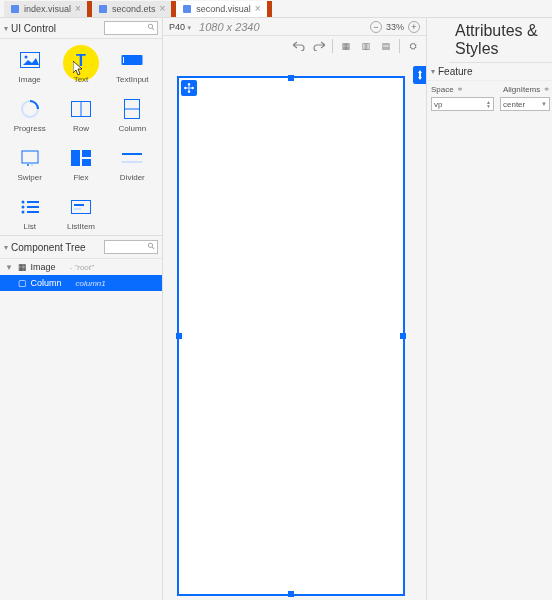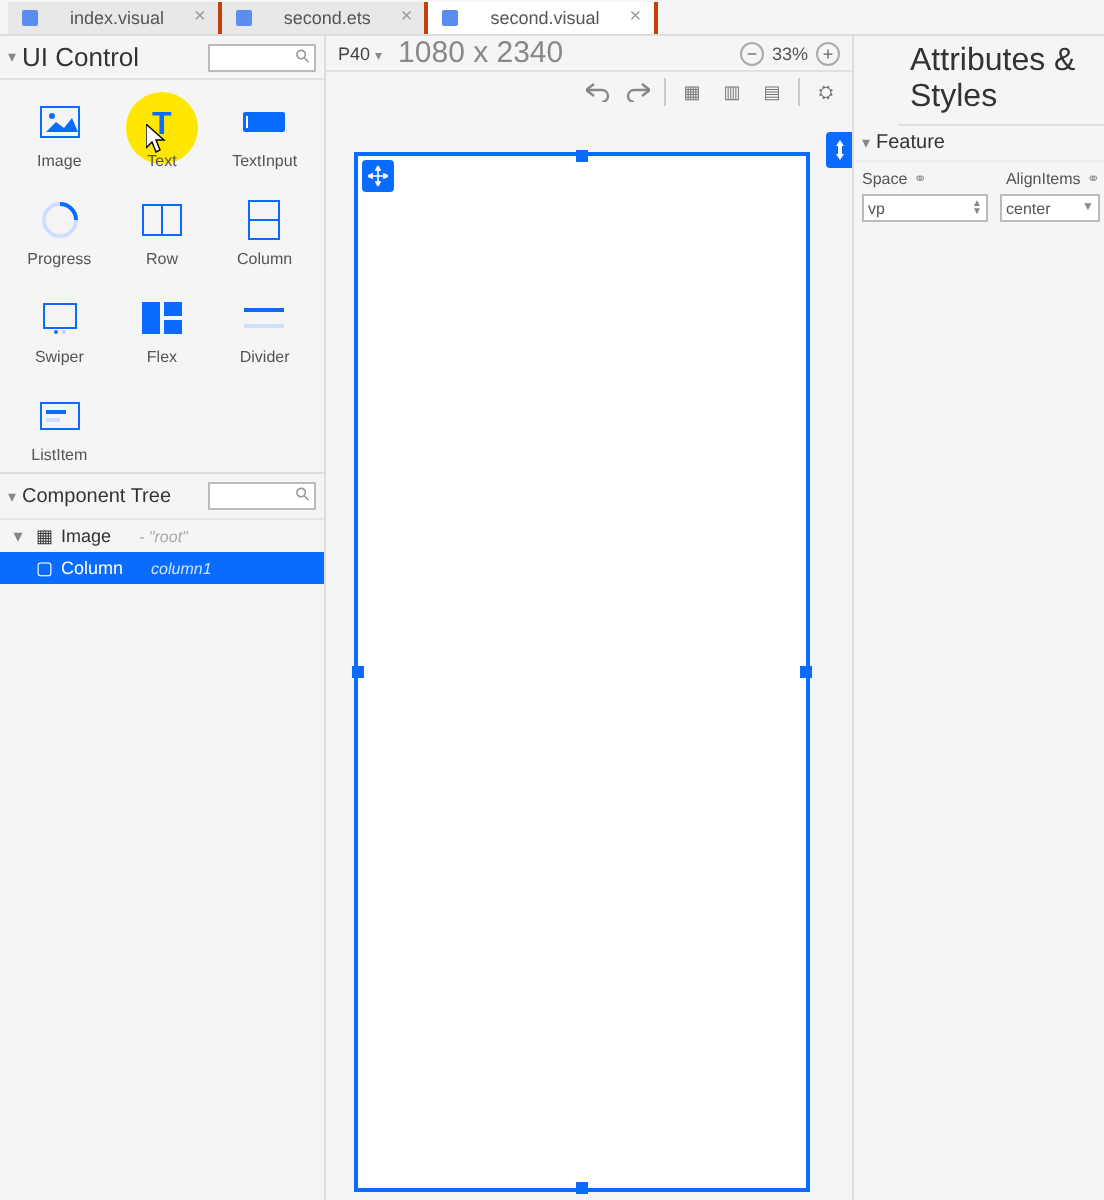--- a/index.html
+++ b/index.html
@@ -1,26 +1,26 @@
 <!DOCTYPE html>
 <html><head>
 <meta charset="utf-8">
 <style>
   * { box-sizing: border-box; margin: 0; padding: 0; font-family: Arial, sans-serif; }
   body { width: 552px; height: 600px; background: #f5f5f5; overflow: hidden; font-size: 9px; color: #555; }
   .tabs { height: 18px; background: #f5f5f5; border-bottom: 1px solid #ddd; display: flex; align-items: center; padding-left: 4px; }
-  .tab { display: flex; align-items: center; padding: 2px 6px; font-size: 9px; color: #555; background: #e8e8e8; border-right: 2px solid #c2410c; height: 16px; gap: 15px; }
+  .tab { display: flex; align-items: center; padding: 2px 6px; font-size: 9px; color: #555; background: #e8e8e8; border-right: 5px solid #c2410c; height: 16px; gap: 4px; }
   .tab.active { background: #fff; }
   .tab-icon { width: 10px; height: 10px; display: inline-block; }
   .tab-close { color: #999; font-size: 10px; cursor: pointer; }
   .main { display: flex; height: calc(100% - 18px); }
   .left-panel { width: 163px; background: #f5f5f5; border-right: 1px solid #ddd; display: flex; flex-direction: column; }
   .ui-control-hdr { display: flex; align-items: center; padding: 3px 4px; border-bottom: 1px solid #e0e0e0; }
   .ui-control-hdr .chev { font-size: 8px; color: #888; margin-right: 3px; }
-  .ui-control-hdr .title { font-size: 13px; color: #333; flex: 1; }
+  .ui-control-hdr .title { font-size: 10px; color: #333; flex: 1; }
   .mini-search { width: 54px; height: 14px; border: 1px solid #bbb; background: #fff; position: relative; }
   .mini-search::after { content: "⚲"; position: absolute; right: 2px; top: 0; color: #999; font-size: 9px; transform: rotate(-45deg); }
   .palette { padding: 10px 4px 4px 4px; display: grid; grid-template-columns: repeat(3, 1fr); gap: 14px 0; }
   .comp { display: flex; flex-direction: column; align-items: center; gap: 4px; cursor: pointer; position: relative; }
   .comp .ic { width: 22px; height: 22px; display: flex; align-items: center; justify-content: center; }
   .comp .lbl { font-size: 8px; color: #555; }
   .highlight { position: absolute; width: 36px; height: 36px; border-radius: 50%; background: #ffe600; top: -4px; left: 50%; transform: translateX(-50%); z-index: 0; }
   .cursor-img { position: absolute; top: 12px; left: 18px; z-index: 3; }
   .tree-hdr { display: flex; align-items: center; padding: 4px; border-top: 1px solid #ddd; border-bottom: 1px solid #e5e5e5; }
   .tree-hdr .chev { font-size: 8px; color: #888; margin-right: 3px; }
@@ -29,21 +29,21 @@
   .tree-row { display: flex; align-items: center; padding: 3px 4px; gap: 4px; }
   .tree-row.root { color: #333; }
   .tree-row .exp { width: 10px; text-align: center; color: #888; }
   .tree-row .nm { }
   .tree-row .hint { color: #aaa; margin-left: 10px; font-style: italic; font-size: 8px; }
   .tree-row.sel { background: #0a6cff; color: #fff; }
   .tree-row.sel .hint { color: #cde2ff; }
   .center { flex: 1; display: flex; flex-direction: column; background: #f5f5f5; position: relative; }
   .topbar { height: 18px; display: flex; align-items: center; padding: 0 6px; gap: 8px; border-bottom: 1px solid #e0e0e0; }
   .topbar .device { font-size: 9px; color: #444; }
-  .topbar .dim { font-size: 15px; color: #888; }
+  .topbar .dim { font-size: 11px; color: #888; font-style: italic; }
   .topbar .spacer { flex: 1; }
   .topbar .zoom { display: flex; align-items: center; gap: 4px; font-size: 9px; color: #555; }
   .topbar .rnd { width: 12px; height: 12px; border-radius: 50%; border: 1px solid #aaa; display: flex; align-items: center; justify-content: center; font-size: 9px; color: #666; }
   .actionbar { height: 20px; display: flex; align-items: center; justify-content: flex-end; padding: 0 6px; gap: 6px; }
   .actionbar .ibtn { width: 14px; height: 14px; display: flex; align-items: center; justify-content: center; color: #777; }
   .actionbar .sep { width: 1px; height: 14px; background: #ccc; }
   .canvas-wrap { flex: 1; position: relative; overflow: hidden; }
   .pin-tab { position: absolute; right: -1px; top: 10px; width: 14px; height: 18px; background: #0a6cff; border-radius: 2px 0 0 2px; display: flex; align-items: center; justify-content: center; }
   .canvas { position: absolute; left: 14px; top: 20px; width: 228px; height: 520px; background: #fff; border: 2px solid #0a6cff; }
   .handle { position: absolute; width: 6px; height: 6px; background: #0a6cff; }
@@ -190,20 +190,33 @@
         <span class="ic">
             <svg width="20" height="12">
               <line x1="0" y1="2" x2="20" y2="2" stroke="#0a6cff" stroke-width="2"></line>
               <line x1="0" y1="10" x2="20" y2="10" stroke="#cfe0ff" stroke-width="2"></line>
             </svg>
           </span>
         <span class="lbl">Divider</span>
       </div>
 
 
+      <div class="comp">
+        <span class="ic">
+            <svg width="18" height="16">
+              <circle cx="2" cy="3" r="1.5" fill="#0a6cff"></circle>
+              <rect x="6" y="2" width="12" height="2" fill="#0a6cff"></rect>
+              <circle cx="2" cy="8" r="1.5" fill="#0a6cff"></circle>
+              <rect x="6" y="7" width="12" height="2" fill="#0a6cff"></rect>
+              <circle cx="2" cy="13" r="1.5" fill="#0a6cff"></circle>
+              <rect x="6" y="12" width="12" height="2" fill="#0a6cff"></rect>
+            </svg>
+          </span>
+        <span class="lbl">List</span>
+      </div>
 
       <div class="comp">
         <span class="ic">
             <svg width="20" height="14">
               <rect x="0.5" y="0.5" width="19" height="13" fill="none" stroke="#0a6cff"></rect>
               <rect x="3" y="4" width="10" height="2" fill="#0a6cff"></rect>
               <rect x="3" y="8" width="7" height="2" fill="#cfe0ff"></rect>
             </svg>
           </span>
         <span class="lbl">ListItem</span>

